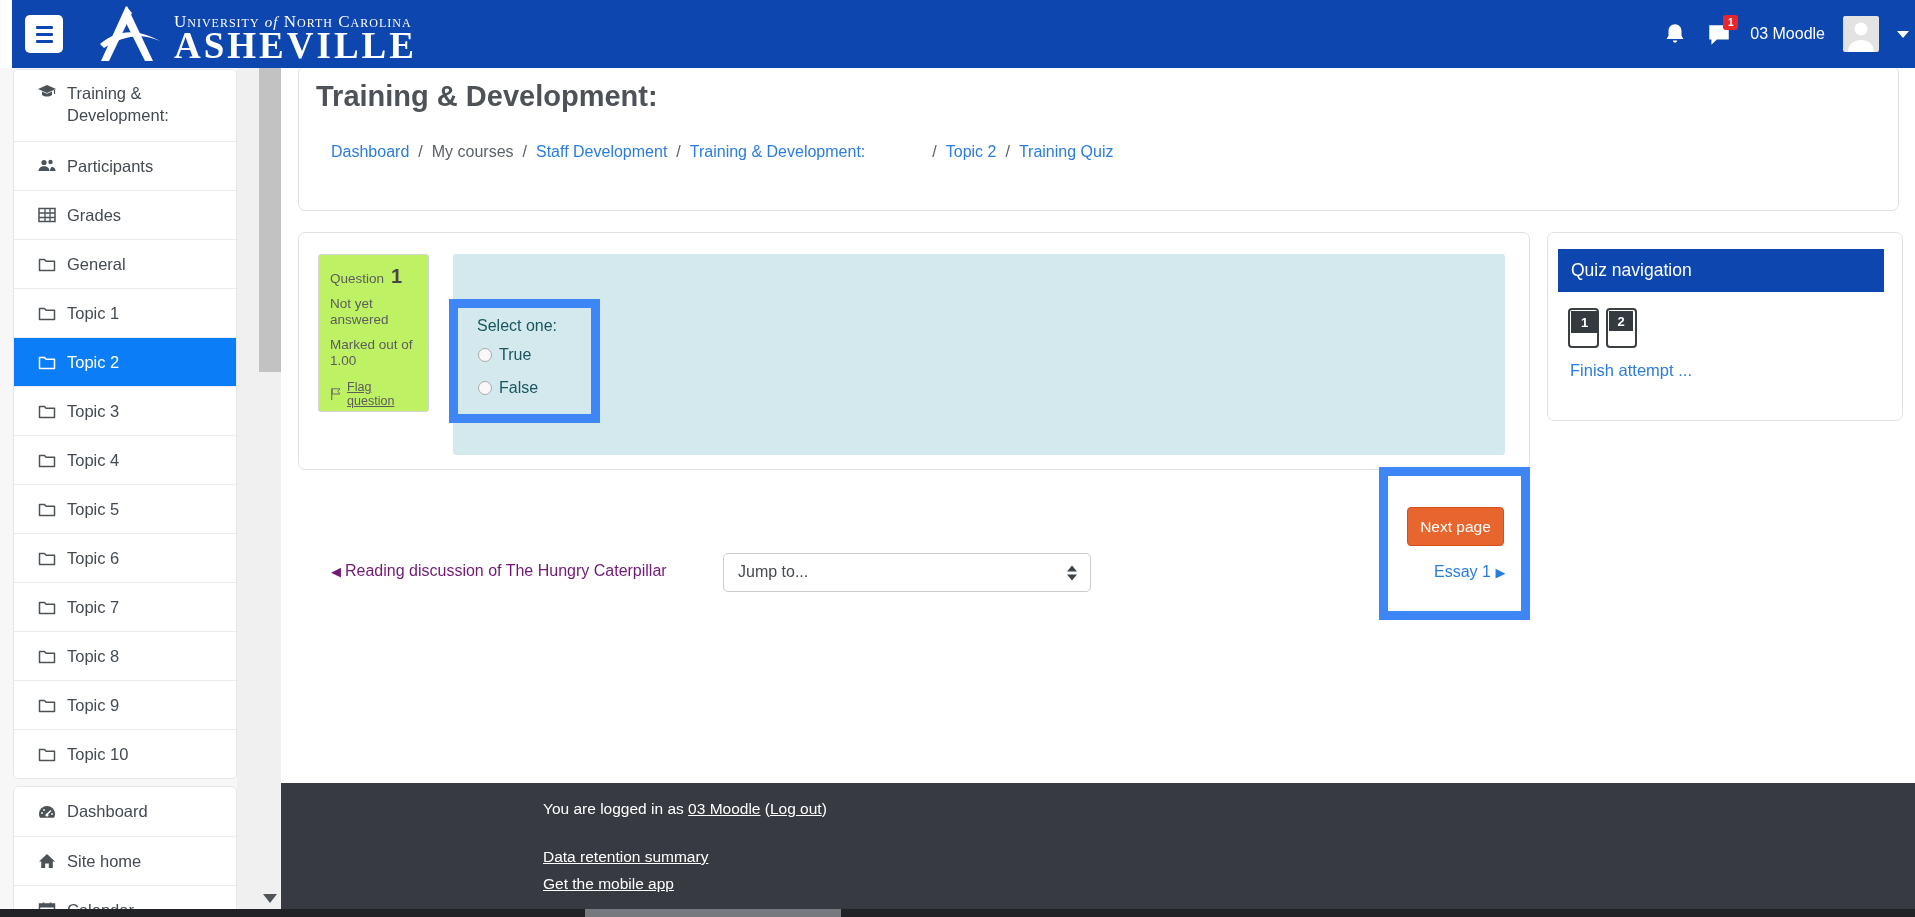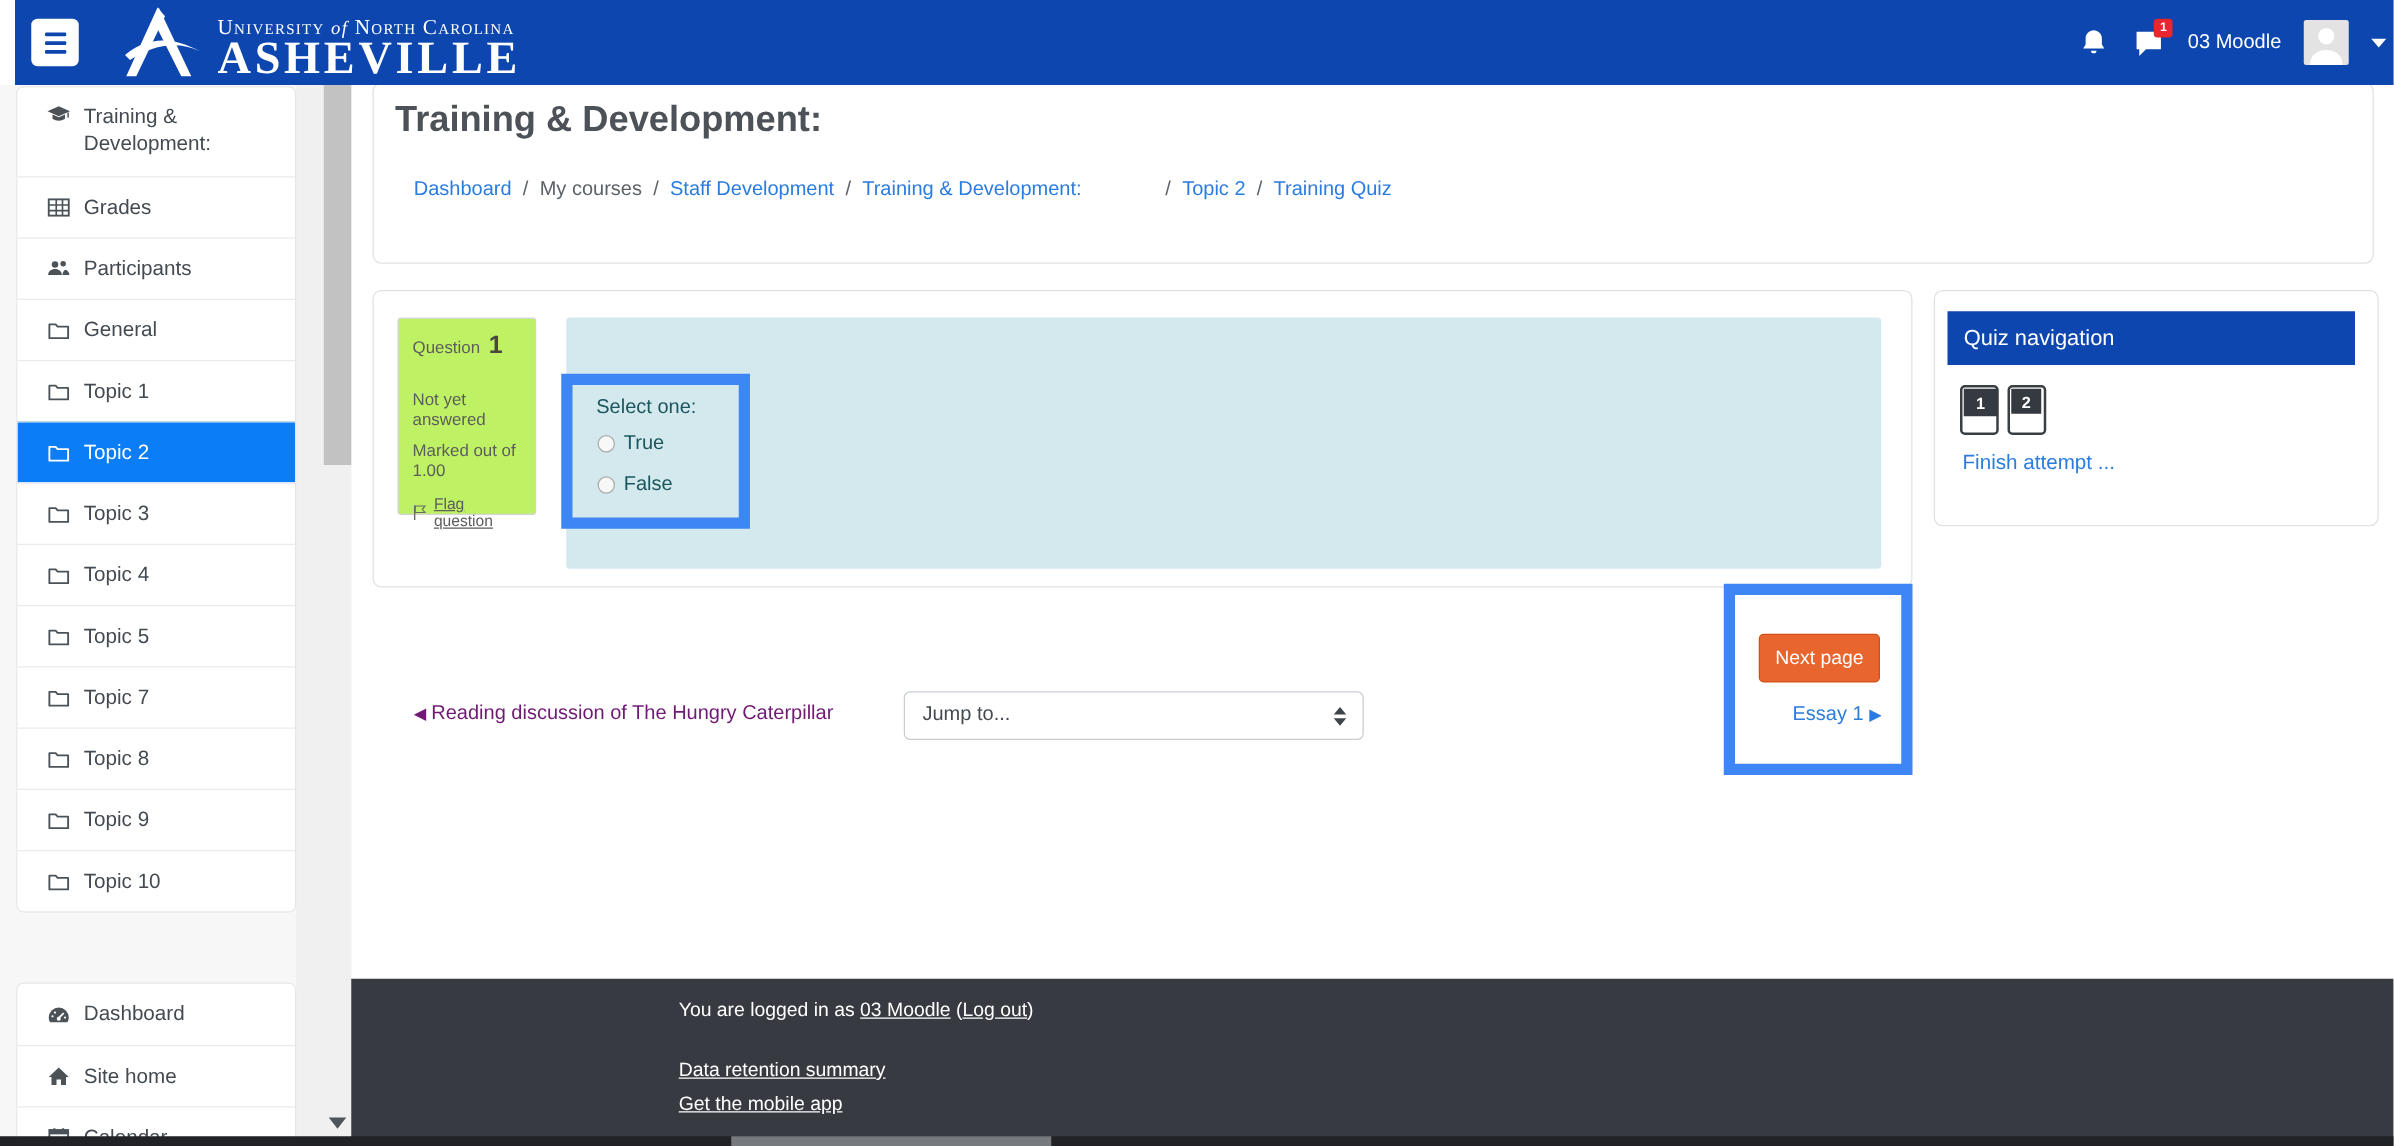--- a/index.html
+++ b/index.html
@@ -58,21 +58,21 @@
   .crumb.link { color:#2b7cdf; cursor:pointer; }
   .crumb.gap { padding-right:58px; }
   .bsep { color:#5b6268; padding:0 9px; }
 
   #question-card { left:298px; top:232px; width:1232px; height:238px; }
   .qinfo { position:absolute; left:318px; top:254px; width:111px; height:158px; background:#bef264;
            border:1px solid #d4d4d4; border-radius:3px; padding:10px 11px; color:#5d5d5d; z-index:2;}
   .qinfo .qline1 { display:flex; align-items:baseline; gap:7px; }
   .qword { font-size:13.5px; }
   .qnum-big { font-size:20px; font-weight:bold; color:#474747; }
-  .qstate { font-size:13.5px; line-height:16px; margin-top:24px; width:80px;}
+  .qstate { font-size:13.5px; line-height:16px; margin-top:8px; width:80px;}
   .qmark  { font-size:13.5px; line-height:16px; margin-top:9px; width:90px;}
   .qflag  { font-size:12.5px; margin-top:11px; display:flex; align-items:center; gap:5px; cursor:pointer; color:#5d5d5d;text-decoration:underline;}
   .qflag svg { width:13px; height:14px; }
 
   .qbody { position:absolute; left:453px; top:254px; width:1052px; height:201px; background:#d4e9ee; border-radius:3px; z-index:1;}
   .qtext { position:absolute; left:477px; top:262px; font-size:17px; color:#1a565d; }
 
   .hlbox { position:absolute; border:9px solid #3e86f5; z-index:5; }
   #hlbox-select { left:449px; top:299px; width:151px; height:124px; }
   #hlbox-next { left:1379px; top:467px; width:151px; height:153px; background:#fff; }
@@ -181,40 +181,40 @@
             <path d="M10 3 1 7l9 4 9-4z" fill="#4b5359"></path>
             <path d="M5 9.5v3.5c3 2 7 2 10 0V9.5l-5 2.2z" fill="#4b5359"></path>
             <path d="M17.5 8v4" stroke="#4b5359" stroke-width="1.2"></path>
           </svg>
         </span>
         <span class="slabel">Training &amp; Development:</span>
       </div>
       <div class="srow">
         <span class="sicon">
           <svg viewBox="0 0 20 20">
-            <rect x="2" y="3.5" width="16" height="13" fill="none" stroke="#4b5359" stroke-width="1.5"></rect>
-            <path d="M2 8h16M2 12.5h16M8 3.5v13M13 3.5v13" stroke="#4b5359" stroke-width="1.3"></path>
-          </svg>
-        </span>
-        <span class="slabel">Grades</span>
-      </div>
-      <div class="srow">
-        <span class="sicon">
-          <svg viewBox="0 0 20 20">
             <circle cx="7" cy="6.5" r="2.6" fill="#4b5359"></circle>
             <circle cx="13.5" cy="6" r="2.2" fill="#4b5359"></circle>
             <path d="M1.5 15c0-3 2.5-4.8 5.5-4.8S12.5 12 12.5 15z" fill="#4b5359"></path>
             <path d="M13 15c0-2 .8-3.5 2-4.3 2 .3 3.5 1.8 3.5 4.3z" fill="#4b5359"></path>
           </svg>
         </span>
         <span class="slabel">Participants</span>
       </div>
       <div class="srow">
         <span class="sicon">
           <svg viewBox="0 0 20 20">
+            <rect x="2" y="3.5" width="16" height="13" fill="none" stroke="#4b5359" stroke-width="1.5"></rect>
+            <path d="M2 8h16M2 12.5h16M8 3.5v13M13 3.5v13" stroke="#4b5359" stroke-width="1.3"></path>
+          </svg>
+        </span>
+        <span class="slabel">Grades</span>
+      </div>
+      <div class="srow">
+        <span class="sicon">
+          <svg viewBox="0 0 20 20">
             <path d="M2.5 5.5h5l1.6 1.8h8.4v9.2h-15z" fill="none" stroke="#4b5359" stroke-width="1.5" stroke-linejoin="round"></path>
           </svg>
         </span>
         <span class="slabel">General</span>
       </div>
       <div class="srow">
         <span class="sicon">
           <svg viewBox="0 0 20 20">
             <path d="M2.5 5.5h5l1.6 1.8h8.4v9.2h-15z" fill="none" stroke="#4b5359" stroke-width="1.5" stroke-linejoin="round"></path>
           </svg>
@@ -245,20 +245,28 @@
         </span>
         <span class="slabel">Topic 4</span>
       </div>
       <div class="srow">
         <span class="sicon">
           <svg viewBox="0 0 20 20">
             <path d="M2.5 5.5h5l1.6 1.8h8.4v9.2h-15z" fill="none" stroke="#4b5359" stroke-width="1.5" stroke-linejoin="round"></path>
           </svg>
         </span>
         <span class="slabel">Topic 5</span>
+      </div>
+      <div class="srow">
+        <span class="sicon">
+          <svg viewBox="0 0 20 20">
+            <path d="M2.5 5.5h5l1.6 1.8h8.4v9.2h-15z" fill="none" stroke="#4b5359" stroke-width="1.5" stroke-linejoin="round"></path>
+          </svg>
+        </span>
+        <span class="slabel">Topic 6</span>
       </div>
       <div class="srow">
         <span class="sicon">
           <svg viewBox="0 0 20 20">
             <path d="M2.5 5.5h5l1.6 1.8h8.4v9.2h-15z" fill="none" stroke="#4b5359" stroke-width="1.5" stroke-linejoin="round"></path>
           </svg>
         </span>
         <span class="slabel">Topic 7</span>
       </div>
       <div class="srow">

